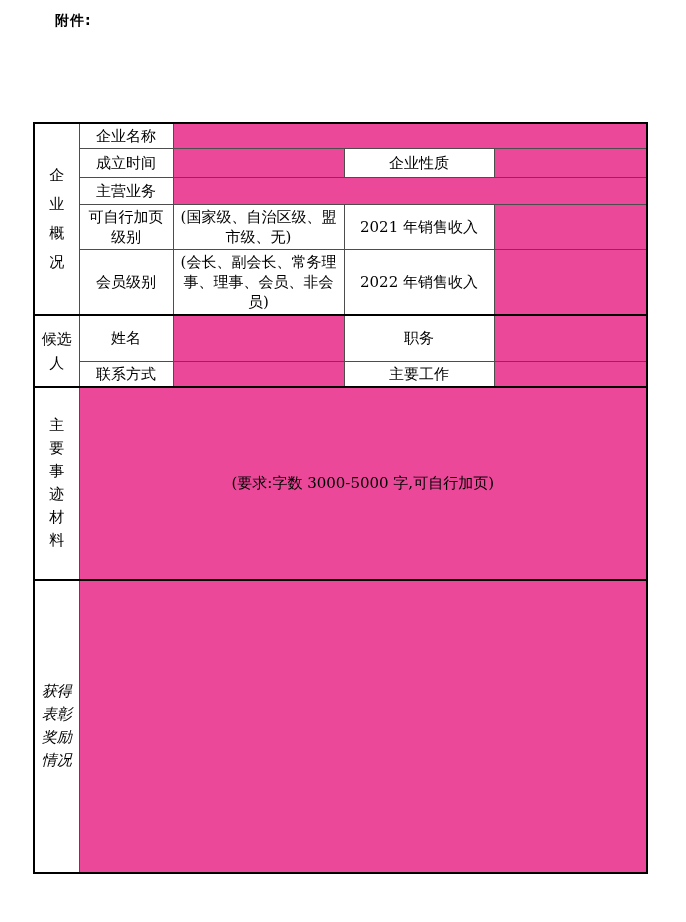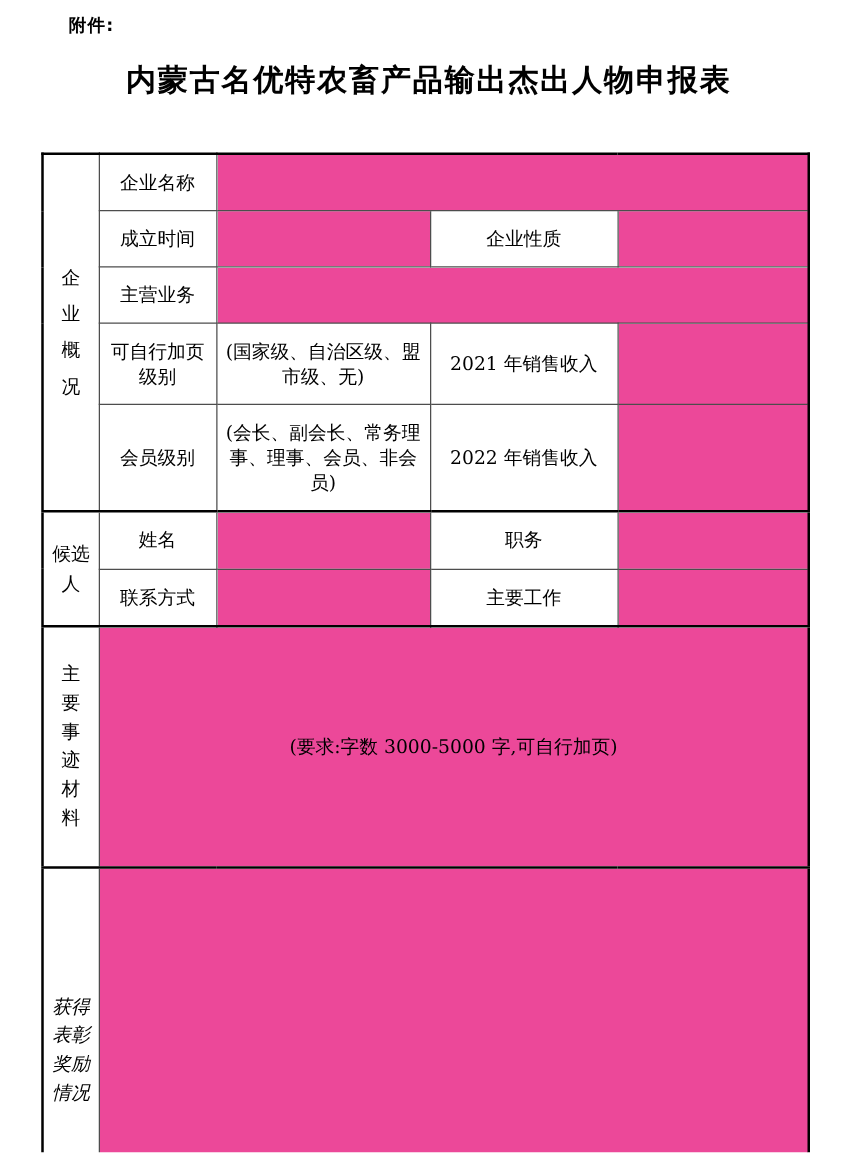--- a/index.html
+++ b/index.html
@@ -41,21 +41,21 @@
     border-collapse: collapse;
     table-layout: fixed;
     border: 2px solid #000000;
   }
   table.form td {
     border: 1px solid #4d4d4d;
     text-align: center;
     vertical-align: middle;
     font-size: 15px;
     line-height: 20px;
-    padding: 12px 2px;
+    padding: 2px 2px;
     overflow: hidden;
   }
   tr.sec-start td { border-top: 2px solid #000000; }
   
   tr.r1 { height: 24px; }
   tr.r2 { height: 29px; }
   tr.r3 { height: 27px; }
   tr.r4 { height: 41px; }
   tr.r5 { height: 47px; }
   tr.r6 { height: 46px; }
@@ -86,21 +86,20 @@
   }
   .fill-cell { background: #ec4899; }
 </style>
 </head>
 <body>
 
 <div class="page">
 
   <div class="attachment">附件:</div>
 
-  <div class="doc-title">内蒙古名优特农畜产品输出杰出人物申报表</div>
 
   <table class="form">
     <colgroup>
       <col style="width:45px">
       <col style="width:94px">
       <col style="width:171px">
       <col style="width:150px">
       <col style="width:153px">
     </colgroup>
     <tbody>

